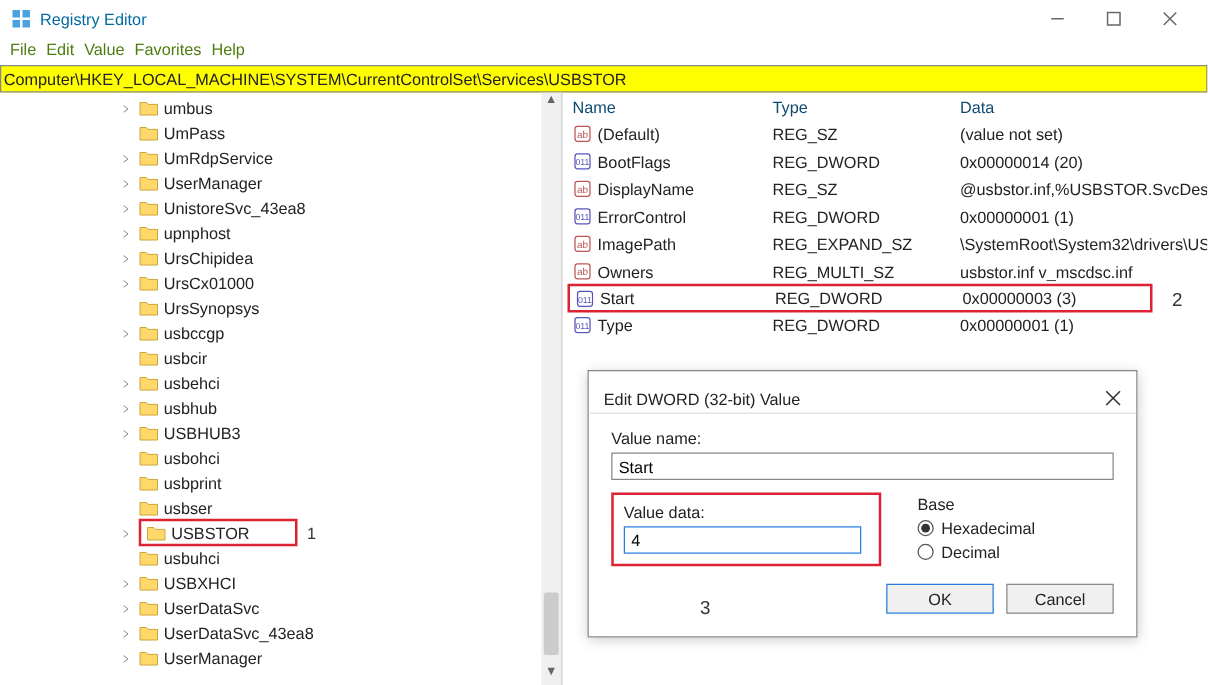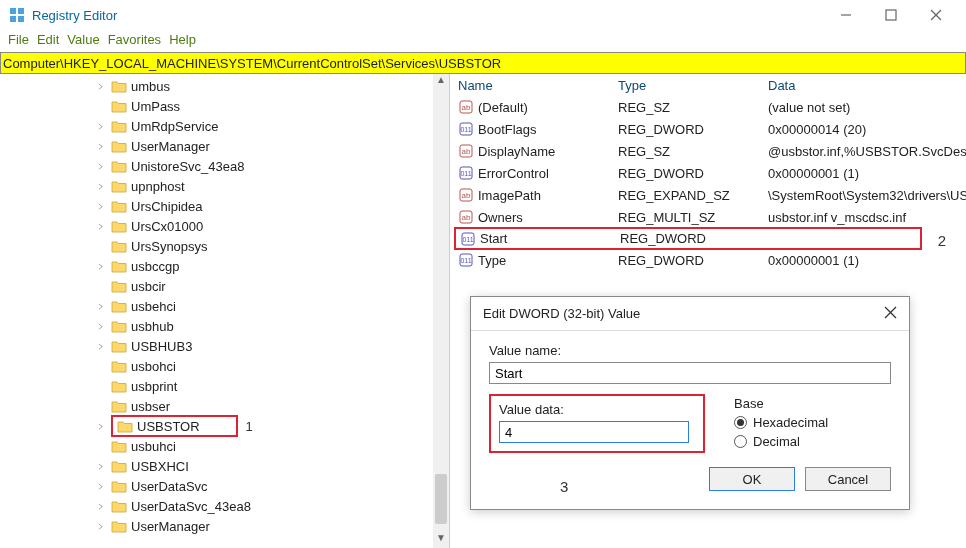--- a/index.html
+++ b/index.html
@@ -32,21 +32,21 @@
   .col-data { flex: 1; }
   .list-row { display: flex; height: 22px; align-items: center; padding-left: 8px; }
   .list-row .icon { width: 16px; height: 14px; margin-right: 4px; display:inline-flex; align-items:center; justify-content:center;}
   .list-row .nm { width: 140px; }
   .list-row .tp { width: 150px; }
   .list-row .dt { flex: 1; white-space: nowrap; overflow: hidden; }
   .row-hl { border: 2px solid #d23; margin: -1px 44px -1px 4px; padding-left: 4px; height: 23px;}
   .annot2 { position: absolute; top: 158px; right: 20px; font-size: 15px; color:#333;}
   
   .dialog { position: absolute; left: 470px; top: 296px; width: 440px; height: 214px; background: #fff; border: 1px solid #888; box-shadow: 0 2px 10px rgba(0,0,0,.2);}
-  .dlg-title { height: 34px; display: flex; align-items: center; padding: 0 12px; border-bottom: 1px solid #ddd;}
+  .dlg-title { height: 34px; display: flex; padding: 15px 12px; border-bottom: 1px solid #ddd;}
   .dlg-title .t { flex: 1; }
   .dlg-close { font-size: 16px; color: #333; }
   .dlg-body { padding: 12px 18px; }
   .fld-label { margin-bottom: 4px; }
   .fld-input { width: 100%; height: 22px; border: 1px solid #888; padding: 0 5px; background: #fff; margin-bottom: 10px; font-size: 13px; }
   .row2 { display: flex; gap: 29px; }
   .vd-box { border: 2px solid #d23; padding: 6px 8px 8px 8px; width: 216px; }
   .vd-input { width: 190px; height: 22px; border: 1px solid #2a7de1; padding: 0 5px; font-size: 13px; }
   .base-box { flex: 1; padding-top: 2px; }
   .radio { display: flex; align-items: center; gap: 6px; margin: 4px 0;}
@@ -397,20 +397,21 @@
         </div>
         <div class="list-row row-hl">
           <span class="icon">
             <svg width="14" height="14">
               <rect x="1" y="1" width="12" height="12" rx="2" fill="#fff" stroke="#55b"></rect>
               <text x="7" y="10" font-size="7" text-anchor="middle" fill="#55b">011</text>
             </svg>
           </span>
           <span class="nm">Start</span>
           <span class="tp">REG_DWORD</span>
+          <span class="dt">0x00000003 (3)</span>
         </div>
         <div class="list-row">
           <span class="icon">
             <svg width="14" height="14">
               <rect x="1" y="1" width="12" height="12" rx="2" fill="#fff" stroke="#55b"></rect>
               <text x="7" y="10" font-size="7" text-anchor="middle" fill="#55b">011</text>
             </svg>
           </span>
           <span class="nm">Type</span>
           <span class="tp">REG_DWORD</span>

